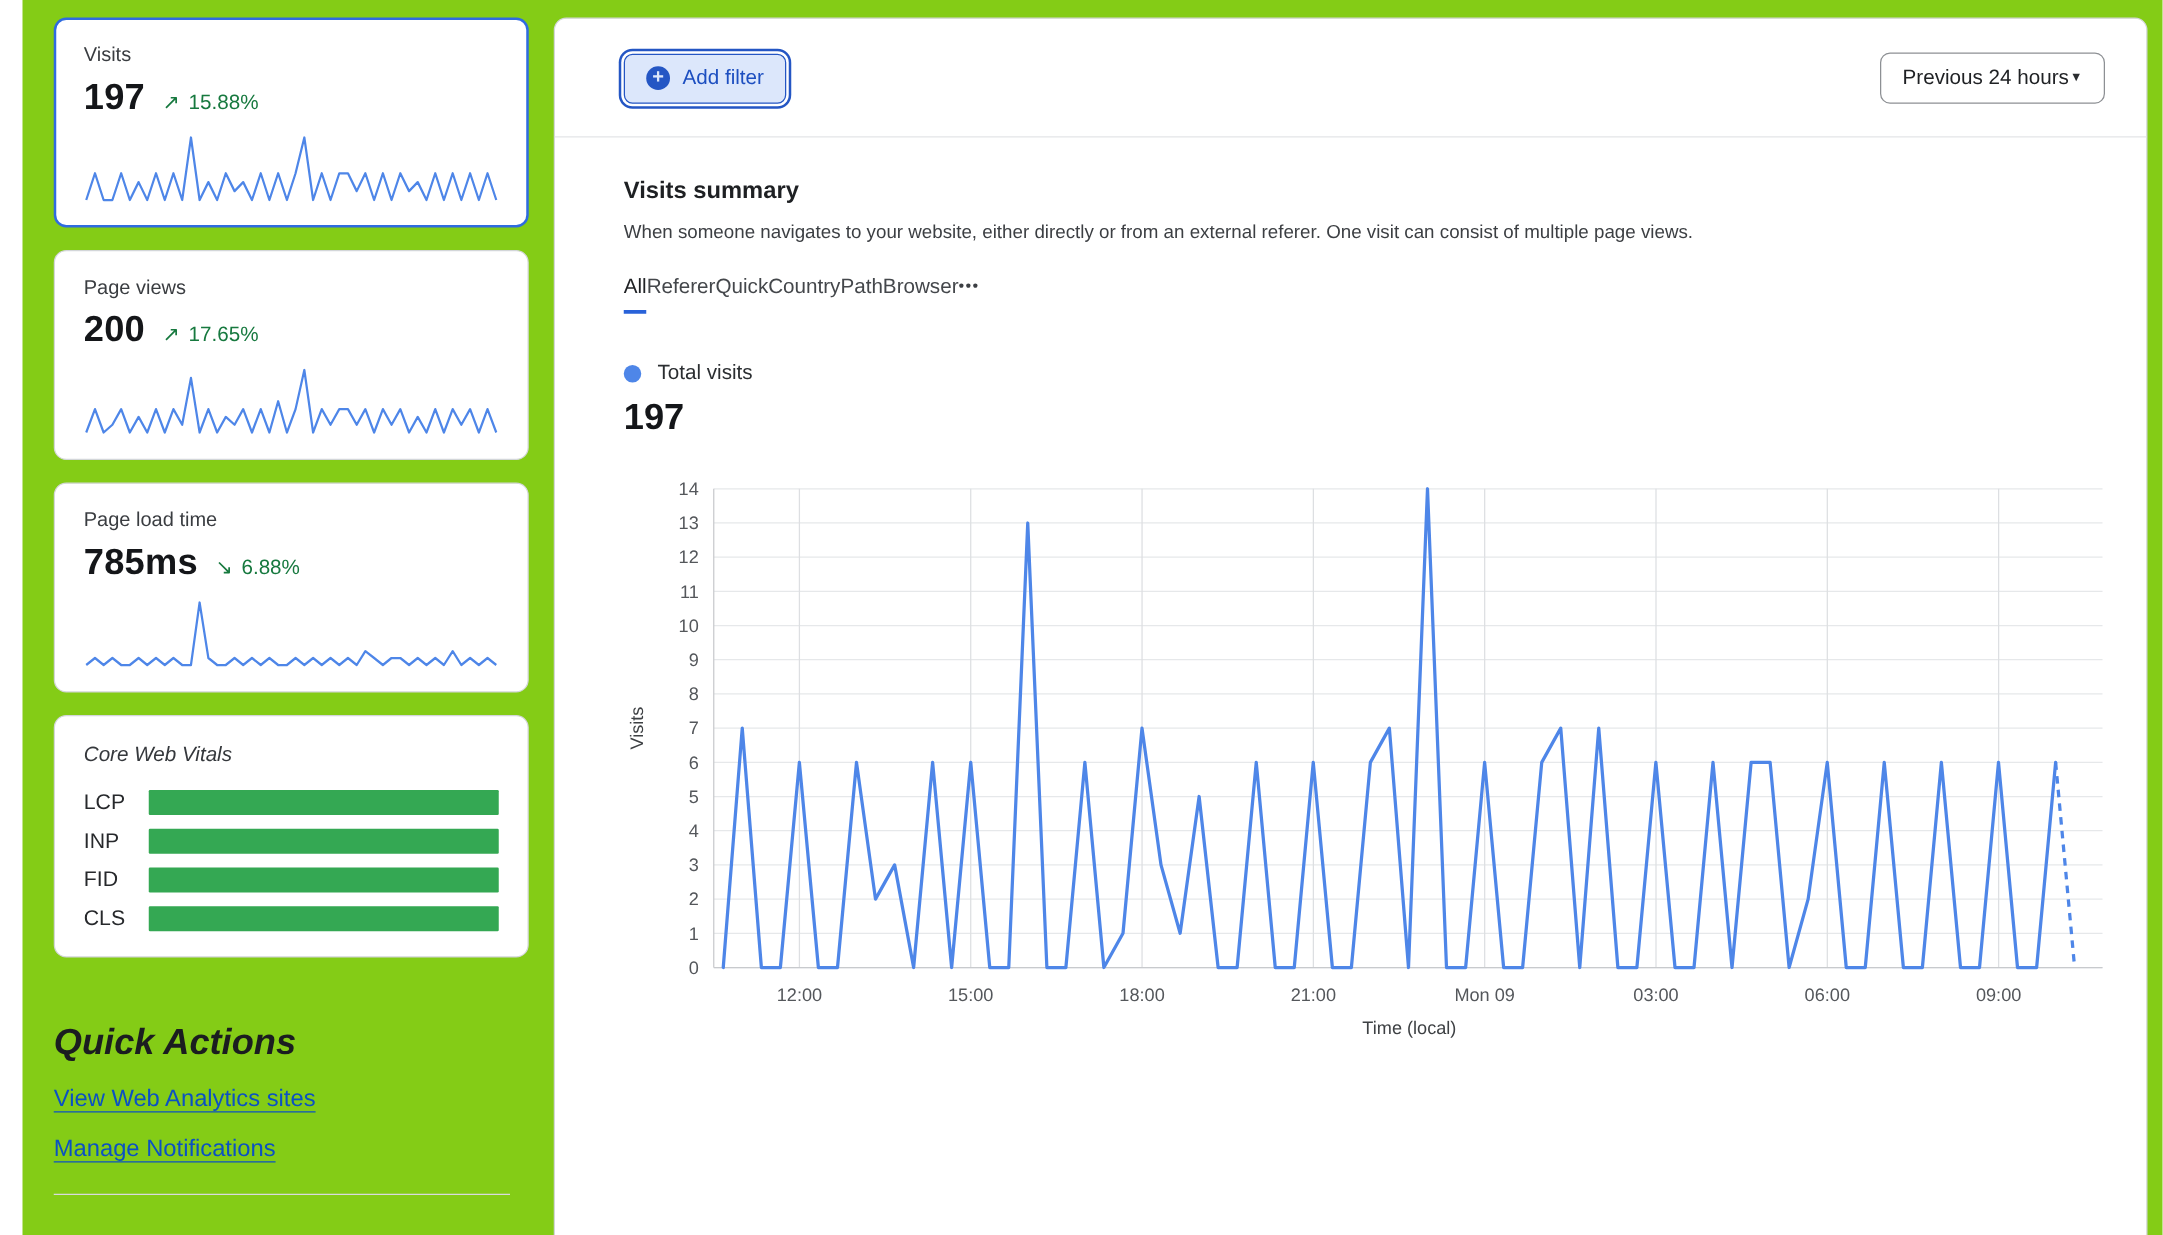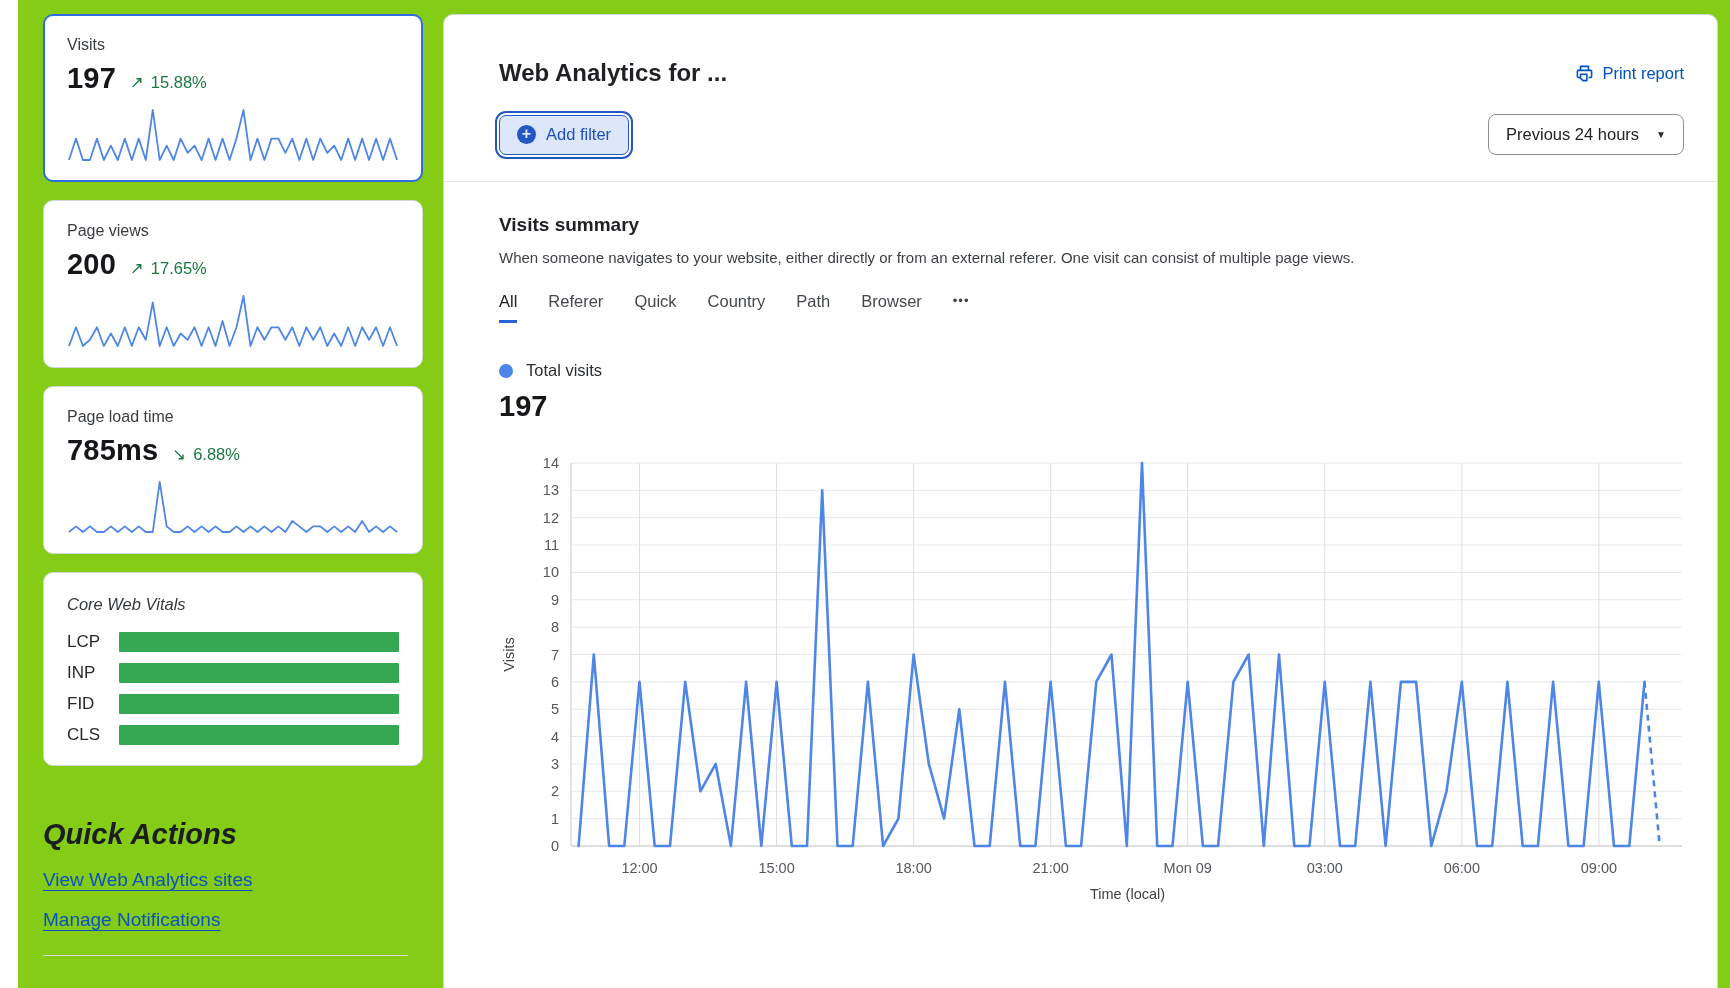--- a/index.html
+++ b/index.html
@@ -40,29 +40,29 @@
   .main-title { font-size:24px; font-weight:bold; color:#1e2023; }
   .print-link { display:flex; align-items:center; gap:8px; color:#0051c3; font-size:16.5px; cursor:pointer; }
   .controls { display:flex; justify-content:space-between; align-items:center; margin-top:27px; }
   .add-filter { display:flex; align-items:center; gap:10px; height:40px; padding:0 17px;
                 background:#dce7fb; border:1.5px solid #2456c4; border-radius:7px;
                 box-shadow:0 0 0 2px #fff, 0 0 0 4px #2456c4; color:#1d4fc0;
                 font-size:16.5px; cursor:pointer; font-family:inherit; }
   .plus-circle { width:19px; height:19px; border-radius:50%; background:#2456c4; color:#dce7fb;
                  display:flex; align-items:center; justify-content:center; font-size:16px; line-height:1;
                  font-weight:bold; padding-bottom:1px; }
-  .period-btn { display:flex; align-items:center; gap:17px; height:41px; padding:0 17px;
+  .period-btn { display:flex; align-items:center; gap:1px; height:41px; padding:0 17px;
                 background:#fff; border:1px solid #8d9094; border-radius:8px; color:#202225;
                 font-size:16.5px; cursor:pointer; font-family:inherit; }
   .caret { font-size:10px; color:#2b2d30; }
   .header-divider { border-bottom:1px solid #e3e5e7; margin-top:26px; }
 
   .section-title { font-size:19px; font-weight:bold; color:#1e2023; margin-top:32px; }
   .section-desc { font-size:15px; color:#3c3f43; margin-top:13px; }
-  .tabs { display:flex; gap:31px; margin-top:26px; align-items:center; }
+  .tabs { display:flex; margin-top:26px; align-items:center; }
   .tab { font-size:16.5px; color:#44474b; padding-bottom:9px; cursor:pointer; border-bottom:3px solid transparent; }
   .tab.active { color:#202225; border-bottom:3px solid #2962d9; }
   .tab.overflow { font-size:13px; letter-spacing:1px; color:#3c3f43; padding-bottom:12px; }
 
   .legend { display:flex; align-items:center; gap:13px; margin-top:38px; }
   .legend-dot { width:14px; height:14px; border-radius:50%; background:#4e86e8; }
   .legend-label { font-size:16.5px; color:#2b2e31; }
   .big-total { font-size:29px; font-weight:bold; color:#141619; margin-top:10px; }
   .chart-wrap { width:1185px; margin-top:30px; }
 </style>
@@ -153,33 +153,20 @@
       <div class="quick-title">Quick Actions</div>
       <a class="quick-link">View Web Analytics sites</a><br>
       <a class="quick-link">Manage Notifications</a>
       <div class="quick-divider"></div>
     </div>
   </div>
 
   <div class="main-card">
     <div class="main-pad">
 
-      <div class="main-header">
-        <div class="main-title">Web Analytics for ...</div>
-        <div class="print-link">
-          <span style="display:flex">
-            <svg width="19" height="19" viewBox="0 0 24 24" fill="none" stroke="#0051c3" stroke-width="2" stroke-linejoin="round">
-              <path d="M7 8 V3 H17 V8"></path>
-              <path d="M7 8 H17 M4 8 H20 C21 8 21 9 21 10 V15 C21 16 21 17 20 17 H17 M7 17 H4 C3 17 3 16 3 15 V10 C3 9 3 8 4 8"></path>
-              <path d="M7 13 H15 V21 H10 L7 18 Z"></path>
-            </svg>
-          </span>
-          <span>Print report</span>
-        </div>
-      </div>
 
       <div class="controls">
         <button class="add-filter">
           <span class="plus-circle">+</span>
           <span>Add filter</span>
         </button>
         <button class="period-btn">
           <span>Previous 24 hours</span>
           <span class="caret">▼</span>
         </button>

